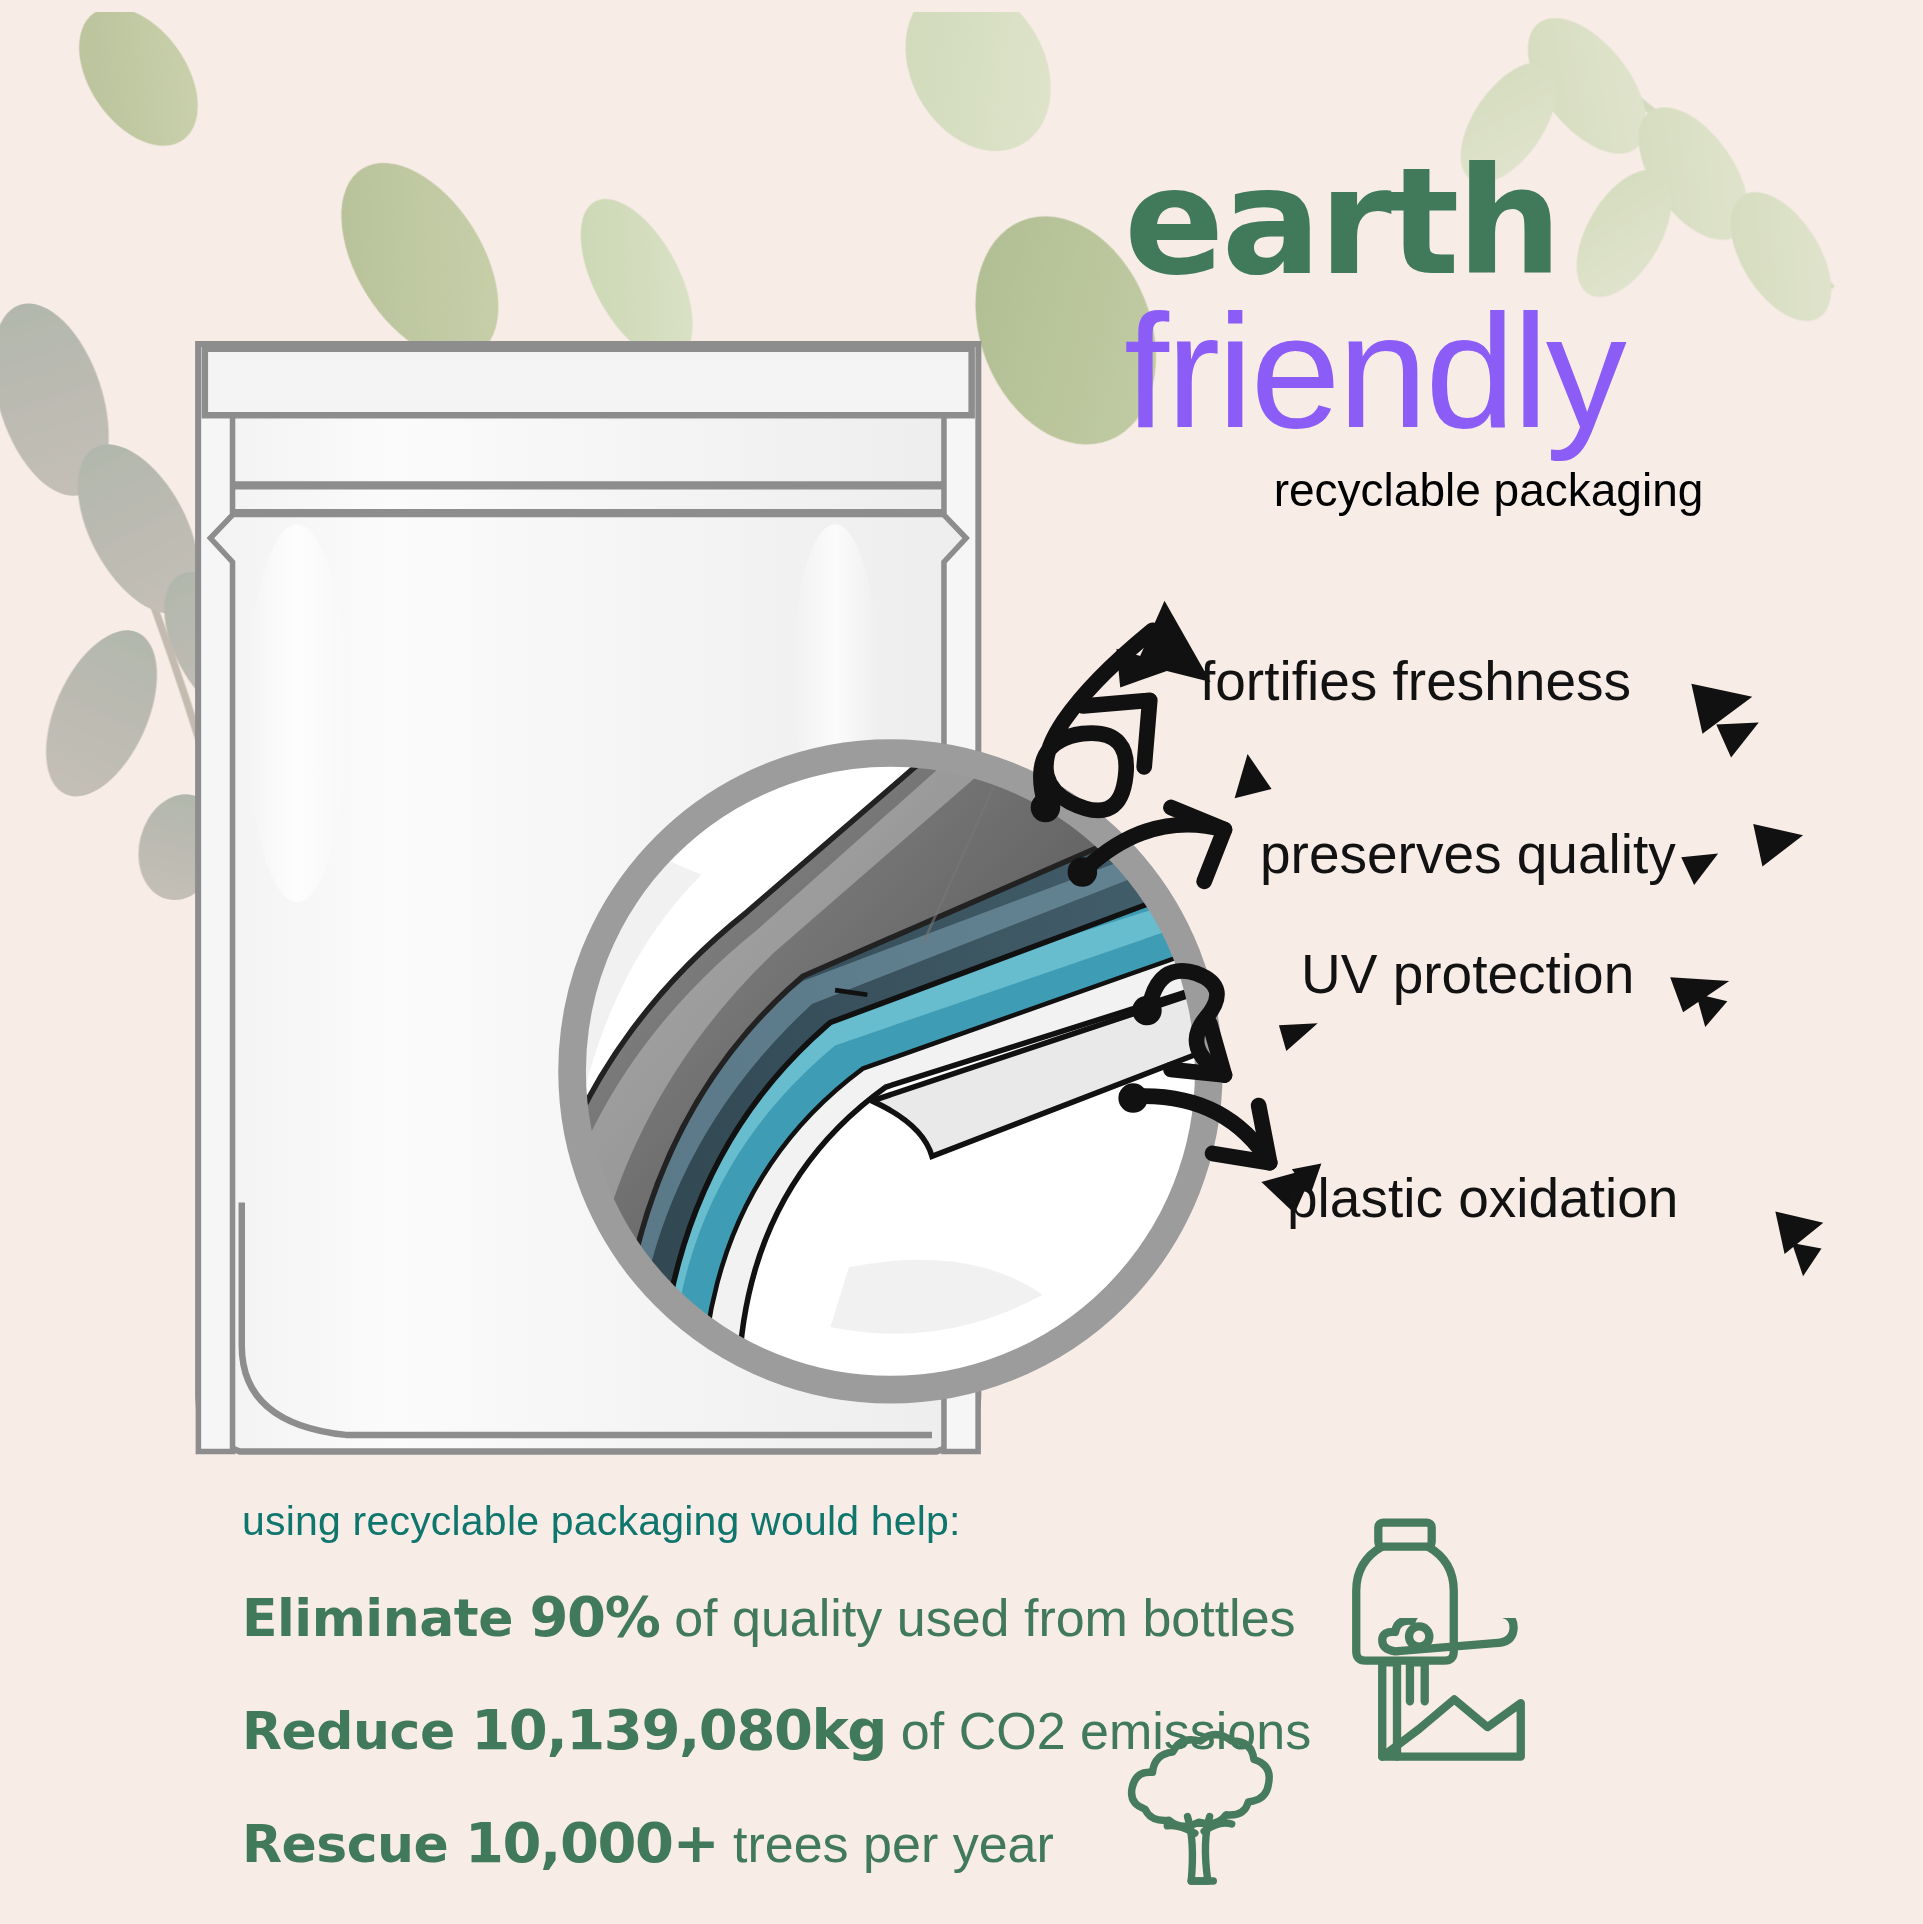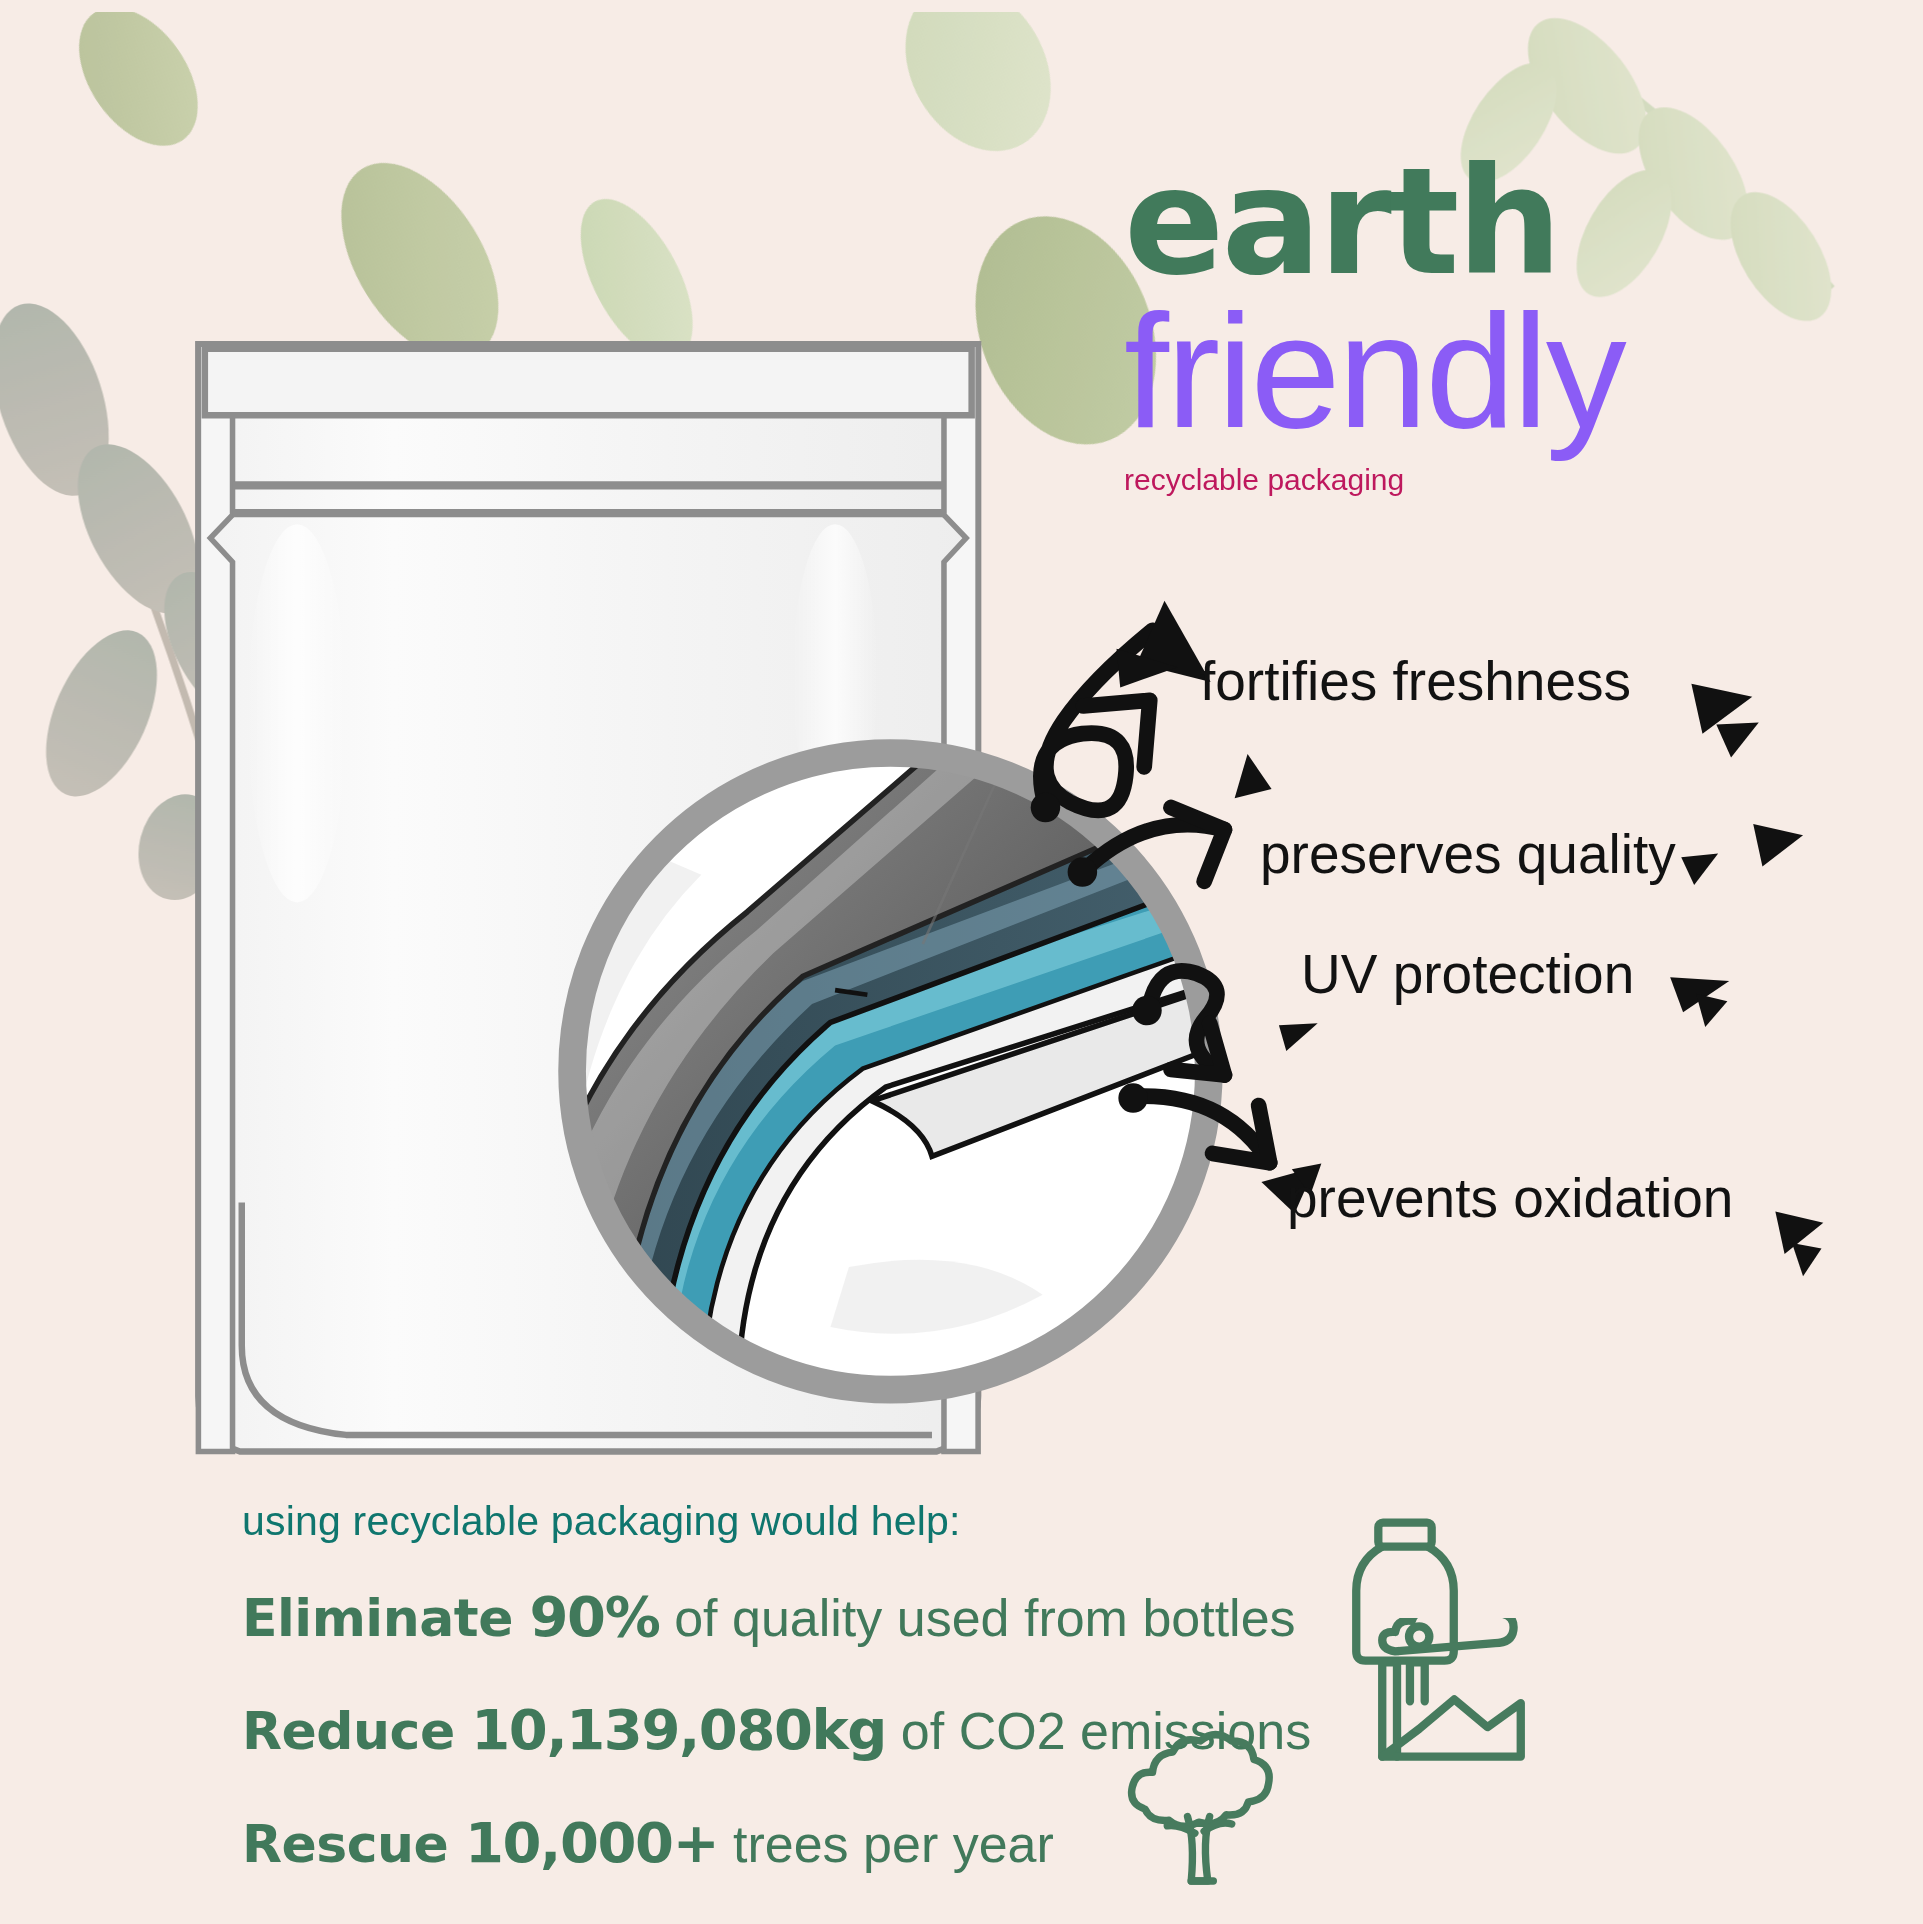--- a/index.html
+++ b/index.html
@@ -18,23 +18,24 @@
     font-size:148px;font-weight:bold;color:#417a5b;
     letter-spacing:-2.8px;line-height:0.98;margin:0;
     font-family:"DejaVu Sans", sans-serif;
   }
   .hl-friendly{
     font-size:162px;font-weight:300;color:#8b5cf6;
     letter-spacing:-2.8px;line-height:1.0;margin:0;margin-top:-5.5px;
     font-family:"Liberation Sans", sans-serif;
   }
   .hl-sub{
-    font-size:30px;font-weight:300;color:#be185d;
+    font-size:46px;font-weight:300;color:#000000;
     letter-spacing:0px;margin:0;margin-top:11px;
     font-family:"Liberation Sans", sans-serif;
+    text-align:center;
   }
 
   
   .feature{
     position:absolute;
     font-size:55px;color:#121212;font-weight:400;
     white-space:nowrap;
     font-family:"Liberation Sans", sans-serif;
   }
   .f0{left:1200px;top:637px;}
@@ -243,21 +244,21 @@
 
   <div class="headline-block">
     <div class="hl-earth">earth</div>
     <div class="hl-friendly">friendly</div>
     <div class="hl-sub">recyclable packaging</div>
   </div>
 
   <div class="feature f1">preserves quality</div>
   <div class="feature f0">fortifies freshness</div>
   <div class="feature f2">UV protection</div>
-  <div class="feature f3">prevents oxidation</div>
+  <div class="feature f3">plastic oxidation</div>
 
   <div class="stats">
     <div class="stats-intro">using recyclable packaging would help:</div>
 
     <div class="stat-row">
       <span class="stat-verb">Eliminate</span>
       <span class="stat-num">90%</span>
       <span class="stat-tail">of quality used from bottles</span>
     </div>
 

